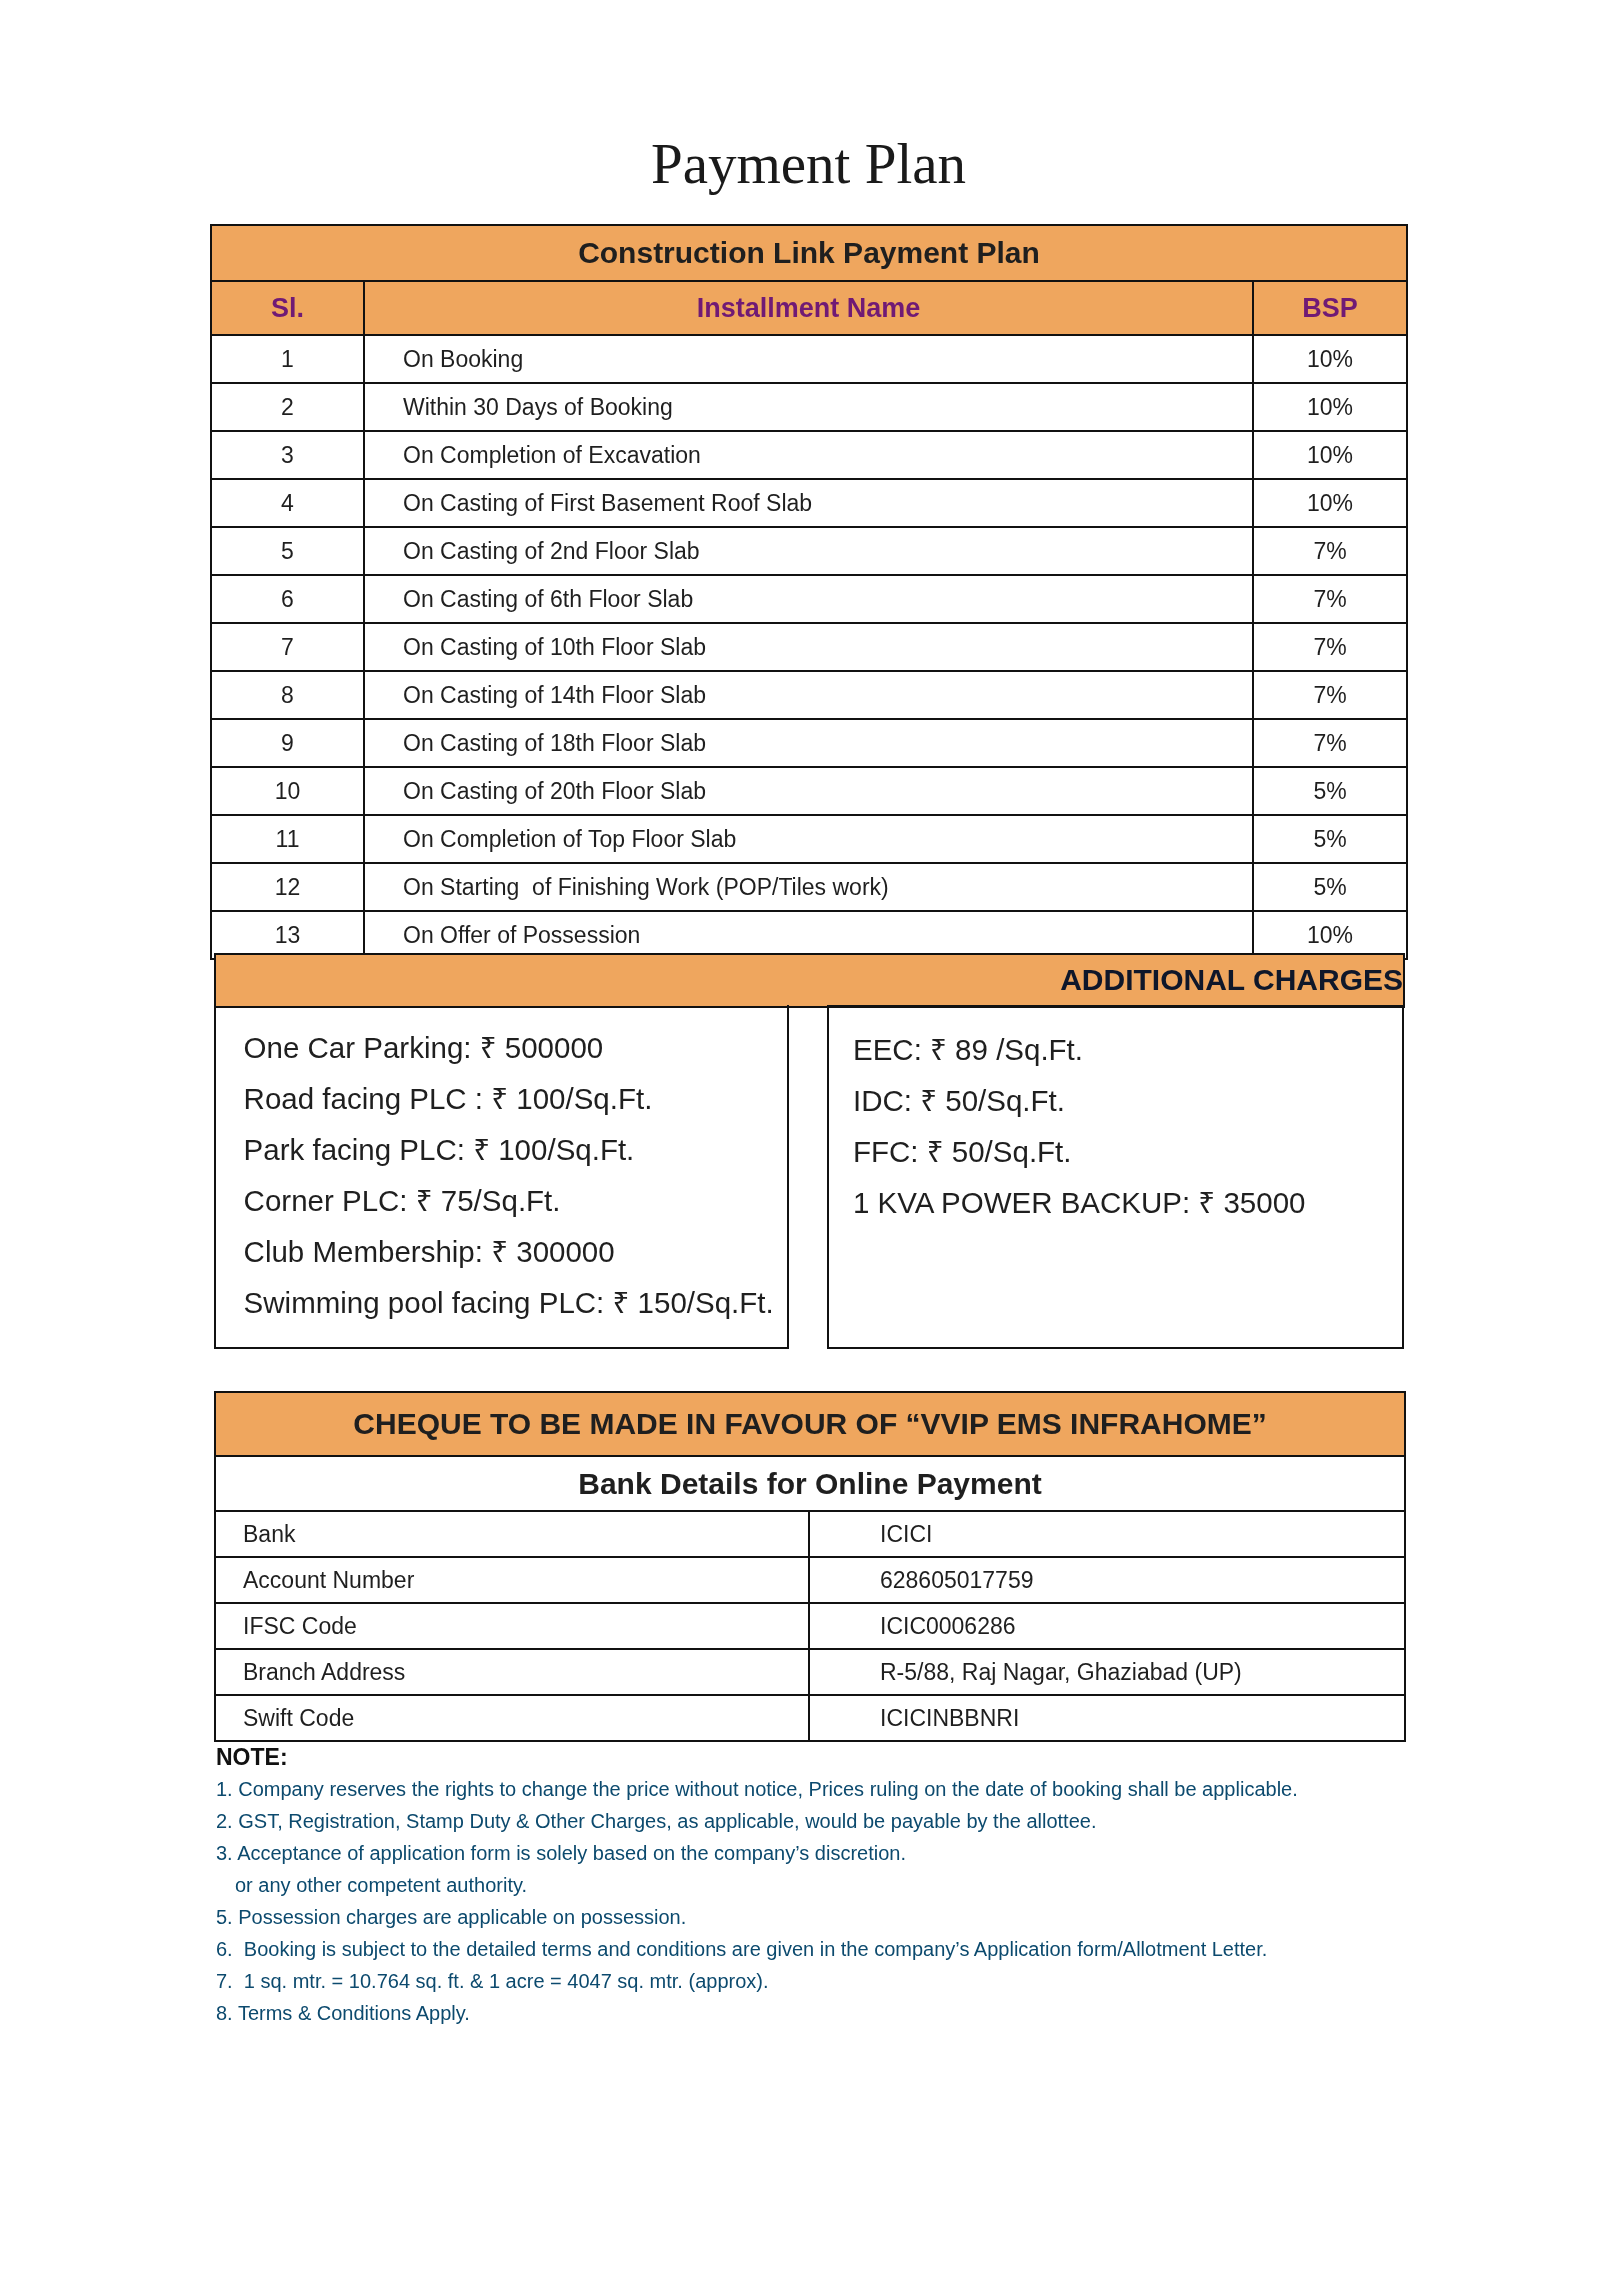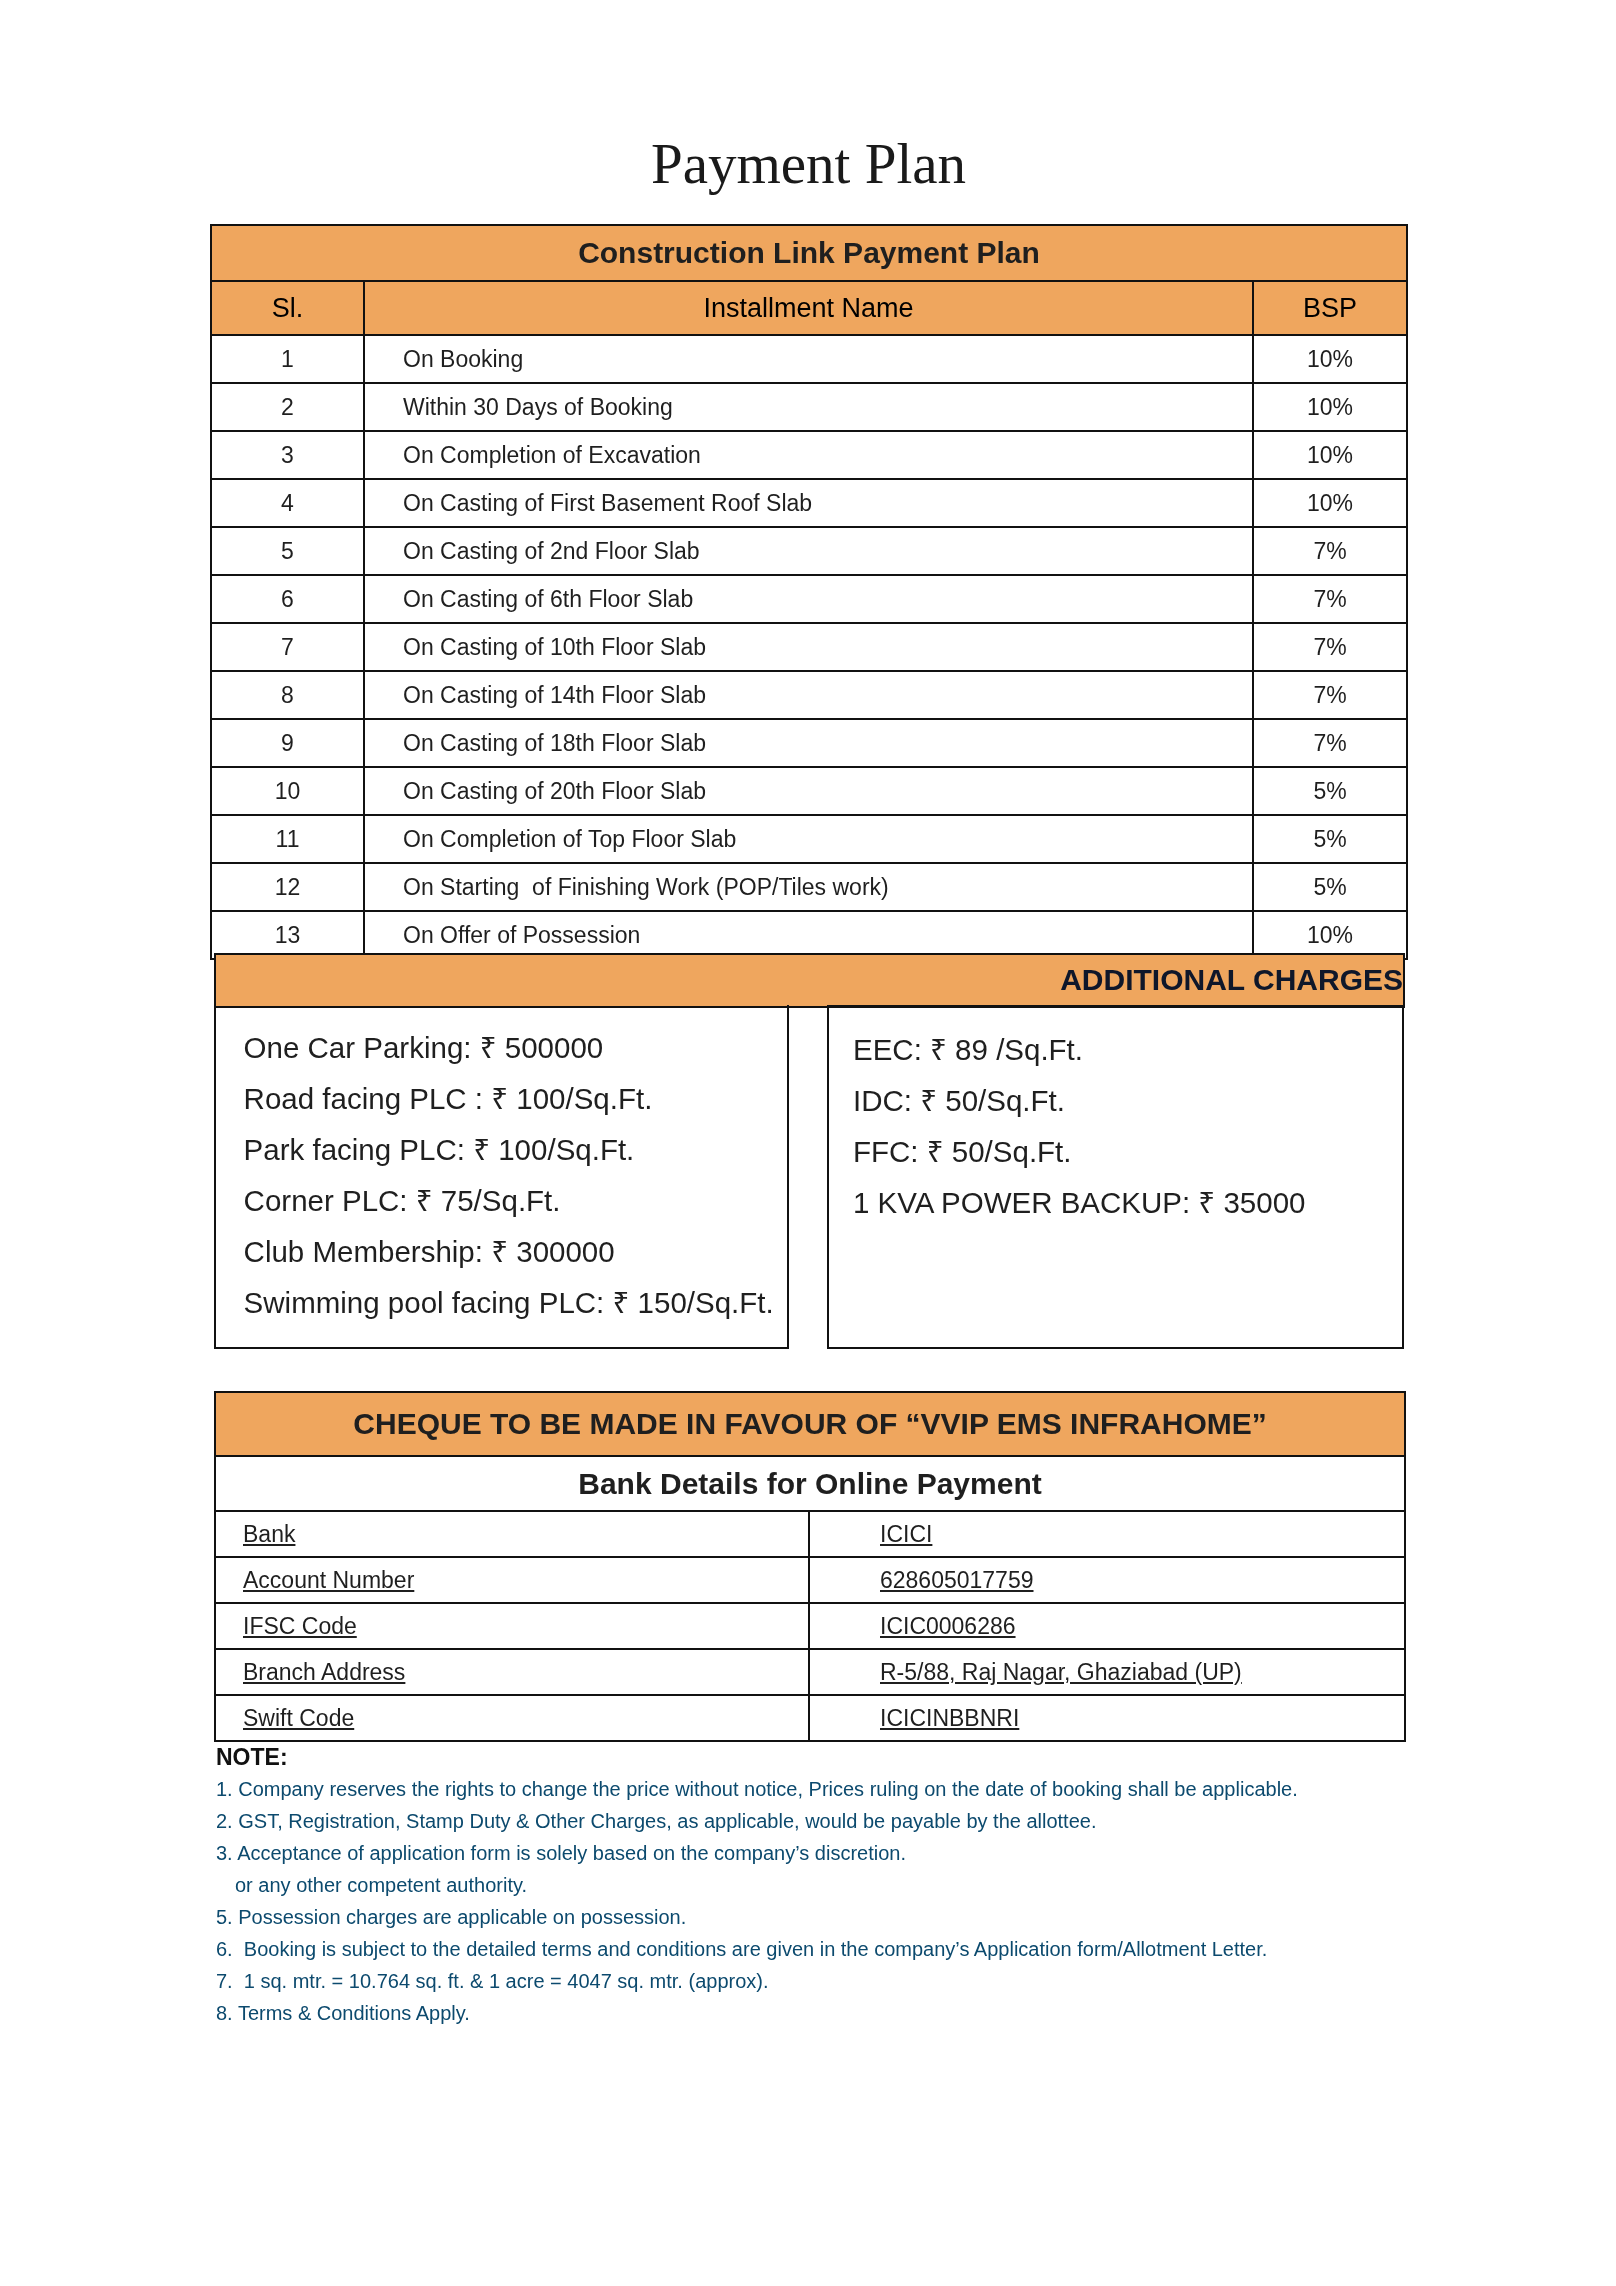--- a/index.html
+++ b/index.html
@@ -4,41 +4,41 @@
 <style>
   html, body { margin:0; padding:0; background:#ffffff; }
   body { width:1617px; height:2286px; position:relative; overflow:hidden; font-family:"Liberation Sans", sans-serif; color:#1f1f1f; }
   .abs { position:absolute; box-sizing:border-box; }
   .title { left:0; width:1617px; top:126px; text-align:center; font-family:"Liberation Serif", serif; font-size:57px; line-height:76px; color:#1a1a1a; letter-spacing:0px; }
 
   
   table.plan { position:absolute; left:210px; top:224px; width:1196px; border-collapse:collapse; table-layout:fixed; }
   table.plan td, table.plan th { border:2.9px solid #111; padding:0; }
   table.plan .h1 { height:54px; background:#EFA65E; font-weight:bold; font-size:30px; text-align:center; color:#1f1f1f; }
-  table.plan .h2 th { height:52px; background:#EFA65E; font-weight:normal; font-size:27px; text-align:center; color:#000000; }
+  table.plan .h2 th { height:52px; background:#EFA65E; font-weight:bold; font-size:27px; text-align:center; color:#701a75; }
   table.plan tbody td { height:46px; font-size:23px; color:#1f1f1f; }
   table.plan td.sl { text-align:center; }
   table.plan td.name { text-align:left; padding-left:38px; }
   table.plan td.bsp { text-align:center; }
 
   
   .add-wrap { left:214px; top:953px; width:1191px; height:397px; }
   .add-head { position:absolute; left:0; top:0; width:1191px; height:55px; background:#EFA65E; border:2.9px solid #111; box-sizing:border-box; text-align:right; font-weight:bold; font-size:30px; line-height:49px; color:#0f172a; }
   .add-box { position:absolute; top:52px; height:344px; border:2.9px solid #111; border-top:none; box-sizing:border-box; padding-top:17px; }
   .add-box.left { left:0; width:575px; padding-left:27.6px; }
   .add-box.right { left:613px; width:577px; padding-left:24px; border-top:2.9px solid #111; }
   .add-line { font-size:29.5px; line-height:51px; color:#1f1f1f; white-space:nowrap; }
 
   
   .cheque { left:214px; top:1391px; width:1191px; }
   table.bank { width:1191px; border-collapse:collapse; table-layout:fixed; }
   table.bank td { border:2.9px solid #111; padding:0; font-size:23px; color:#1f1f1f; }
   table.bank .bh1 td { height:62px; background:#EFA65E; text-align:center; font-weight:bold; font-size:30px; }
   table.bank .bh2 td { height:53px; text-align:center; font-weight:bold; font-size:30px; }
-  table.bank .brow td { height:44px;text-decoration:underline; }
+  table.bank .brow td { height:44px; }
   table.bank td.lbl { padding-left:27px; }
   table.bank td.val { padding-left:70px; }
 
   
   .notes { left:216px; top:1741px; width:1236px; }
   .note-head { font-weight:bold; font-size:23px; line-height:32px; color:#111; }
   .note-line { font-size:20px; line-height:32px; color:#0c4a6e; white-space:nowrap; }
   .note-line.indent { padding-left:19px; }
 </style>
 </head>

